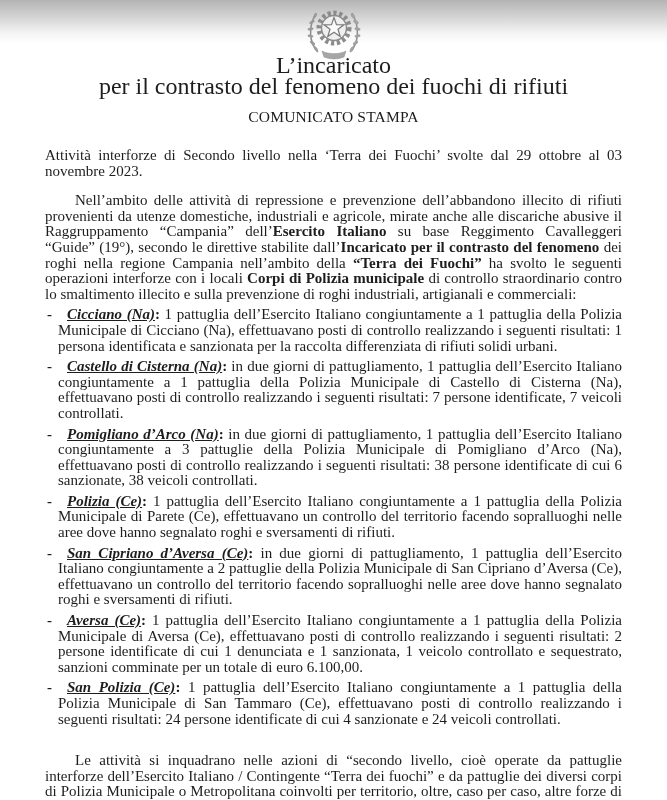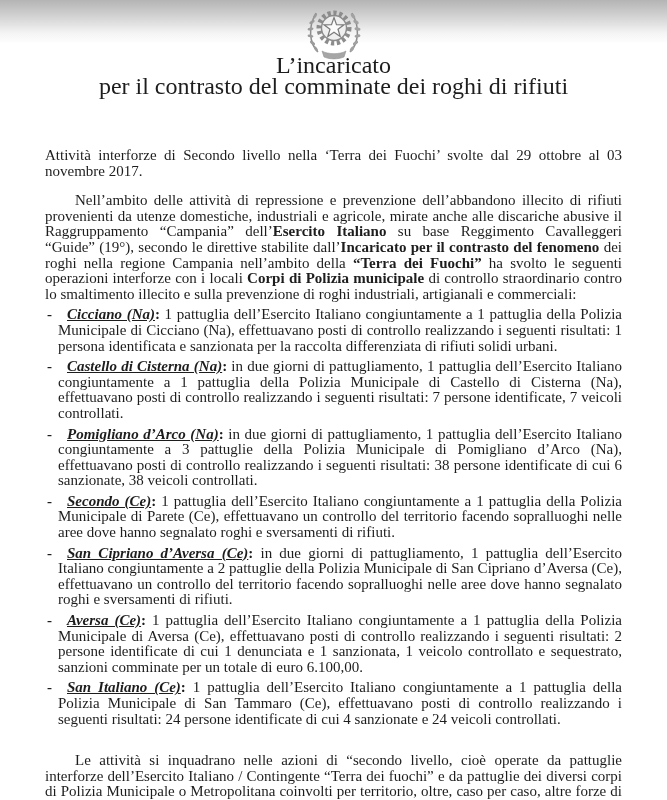--- a/index.html
+++ b/index.html
@@ -88,31 +88,32 @@
       <circle cx="32" cy="26" r="12.5" fill="#efefef" stroke="#8c8c8c" stroke-width="1.4"></circle>
     </g>
 
     <polygon points="32,15.5 34.5,22.6 42,22.8 36,27.3 38.2,34.5 32,30.2 25.8,34.5 28,27.3 22,22.8 29.5,22.6" fill="#fbfbfb" stroke="#7a7a7a" stroke-width="1.2"></polygon>
 
     <path d="M20,49 C26,52.5 38,52.5 44,49 L42,55 C36,57.5 28,57.5 22,55 Z" fill="#a6a6a6" stroke="#8a8a8a" stroke-width="0.5"></path>
   </svg>
 
   <div class="header-text">
     <div class="title-line">L’incaricato</div>
-    <div class="title-line">per il contrasto del comminate dei roghi di rifiuti</div>
+    <div class="title-line">per il contrasto del fenomeno dei fuochi di rifiuti</div>
+    <div class="subtitle">COMUNICATO STAMPA</div>
   </div>
 
   <div class="body-text">
-    <p class="intro-paragraph">Attività interforze di Secondo livello nella ‘Terra dei Fuochi’ svolte dal  29 ottobre al 03 novembre 2017.</p>
+    <p class="intro-paragraph">Attività interforze di Secondo livello nella ‘Terra dei Fuochi’ svolte dal  29 ottobre al 03 novembre 2023.</p>
     <p class="overview-paragraph"><span>Nell’ambito delle attività di repressione e prevenzione dell’abbandono illecito di rifiuti provenienti da utenze domestiche, industriali e agricole, mirate anche alle discariche abusive il Raggruppamento “Campania” dell’</span><span class="b">Esercito Italiano</span><span> su base Reggimento Cavalleggeri “Guide” (19°), secondo le direttive  stabilite dall’</span><span class="b">Incaricato per il contrasto del fenomeno</span><span> dei roghi nella regione Campania nell’ambito della </span><span class="b">“Terra dei Fuochi”</span><span> ha svolto le seguenti operazioni interforze con i locali </span><span class="b">Corpi di Polizia municipale</span><span> di controllo straordinario contro lo smaltimento illecito e sulla prevenzione di roghi industriali, artigianali e commerciali:</span></p>
     <ul class="operations">
         <li class="operation"><span class="dash">-</span><span class="loc">Cicciano (Na)</span><span class="colon">:</span><span>&nbsp;1 pattuglia dell’Esercito Italiano congiuntamente a 1 pattuglia della Polizia Municipale di Cicciano (Na), effettuavano posti di controllo realizzando i seguenti risultati: 1 persona identificata e sanzionata per la raccolta differenziata di rifiuti solidi urbani.</span></li>
         <li class="operation"><span class="dash">-</span><span class="loc">Castello di Cisterna (Na)</span><span class="colon">:</span><span>&nbsp;in due giorni di pattugliamento, 1 pattuglia dell’Esercito Italiano congiuntamente a 1 pattuglia della Polizia Municipale di Castello di Cisterna (Na), effettuavano posti di controllo realizzando i seguenti risultati: 7 persone identificate, 7 veicoli controllati.</span></li>
         <li class="operation"><span class="dash">-</span><span class="loc">Pomigliano d’Arco (Na)</span><span class="colon">:</span><span>&nbsp;in due giorni di pattugliamento, 1 pattuglia dell’Esercito Italiano congiuntamente a 3 pattuglie della Polizia Municipale di Pomigliano d’Arco (Na), effettuavano posti di controllo realizzando i seguenti risultati: 38 persone identificate di cui 6 sanzionate, 38 veicoli controllati.</span></li>
-        <li class="operation"><span class="dash">-</span><span class="loc">Secondo (Ce)</span><span class="colon">:</span><span>&nbsp;1 pattuglia dell’Esercito Italiano congiuntamente a 1 pattuglia della Polizia Municipale di Parete (Ce), effettuavano un controllo del territorio facendo sopralluoghi nelle aree dove hanno segnalato roghi e sversamenti di rifiuti.</span></li>
+        <li class="operation"><span class="dash">-</span><span class="loc">Polizia (Ce)</span><span class="colon">:</span><span>&nbsp;1 pattuglia dell’Esercito Italiano congiuntamente a 1 pattuglia della Polizia Municipale di Parete (Ce), effettuavano un controllo del territorio facendo sopralluoghi nelle aree dove hanno segnalato roghi e sversamenti di rifiuti.</span></li>
         <li class="operation"><span class="dash">-</span><span class="loc">San Cipriano d’Aversa (Ce)</span><span class="colon">:</span><span>&nbsp;in due giorni di pattugliamento, 1 pattuglia dell’Esercito Italiano congiuntamente a 2 pattuglie della Polizia Municipale di San Cipriano d’Aversa (Ce), effettuavano un controllo del territorio facendo sopralluoghi nelle aree dove hanno segnalato roghi e sversamenti di rifiuti.</span></li>
         <li class="operation"><span class="dash">-</span><span class="loc">Aversa (Ce)</span><span class="colon">:</span><span>&nbsp;1 pattuglia dell’Esercito Italiano congiuntamente a 1 pattuglia della Polizia Municipale di Aversa (Ce), effettuavano posti di controllo realizzando i seguenti risultati: 2 persone identificate di cui 1 denunciata e 1 sanzionata, 1 veicolo controllato e sequestrato, sanzioni comminate per un totale di euro 6.100,00.</span></li>
-        <li class="operation"><span class="dash">-</span><span class="loc">San Italiano (Ce)</span><span class="colon">:</span><span>&nbsp;1 pattuglia dell’Esercito Italiano congiuntamente a 1 pattuglia della Polizia Municipale di San Tammaro (Ce), effettuavano posti di controllo realizzando i seguenti risultati: 24 persone identificate di cui 4 sanzionate e 24 veicoli controllati.</span></li>
+        <li class="operation"><span class="dash">-</span><span class="loc">San Polizia (Ce)</span><span class="colon">:</span><span>&nbsp;1 pattuglia dell’Esercito Italiano congiuntamente a 1 pattuglia della Polizia Municipale di San Tammaro (Ce), effettuavano posti di controllo realizzando i seguenti risultati: 24 persone identificate di cui 4 sanzionate e 24 veicoli controllati.</span></li>
       </ul>
     <p class="closing-paragraph">Le attività si inquadrano nelle azioni di “secondo livello, cioè operate da pattuglie interforze dell’Esercito Italiano / Contingente “Terra dei fuochi” e da pattuglie dei diversi corpi di Polizia Municipale o Metropolitana coinvolti per territorio, oltre, caso per caso, altre forze di Polizia ovvero corpi specializzati.</p>
   </div>
 
 </div>
 
 </body></html>

